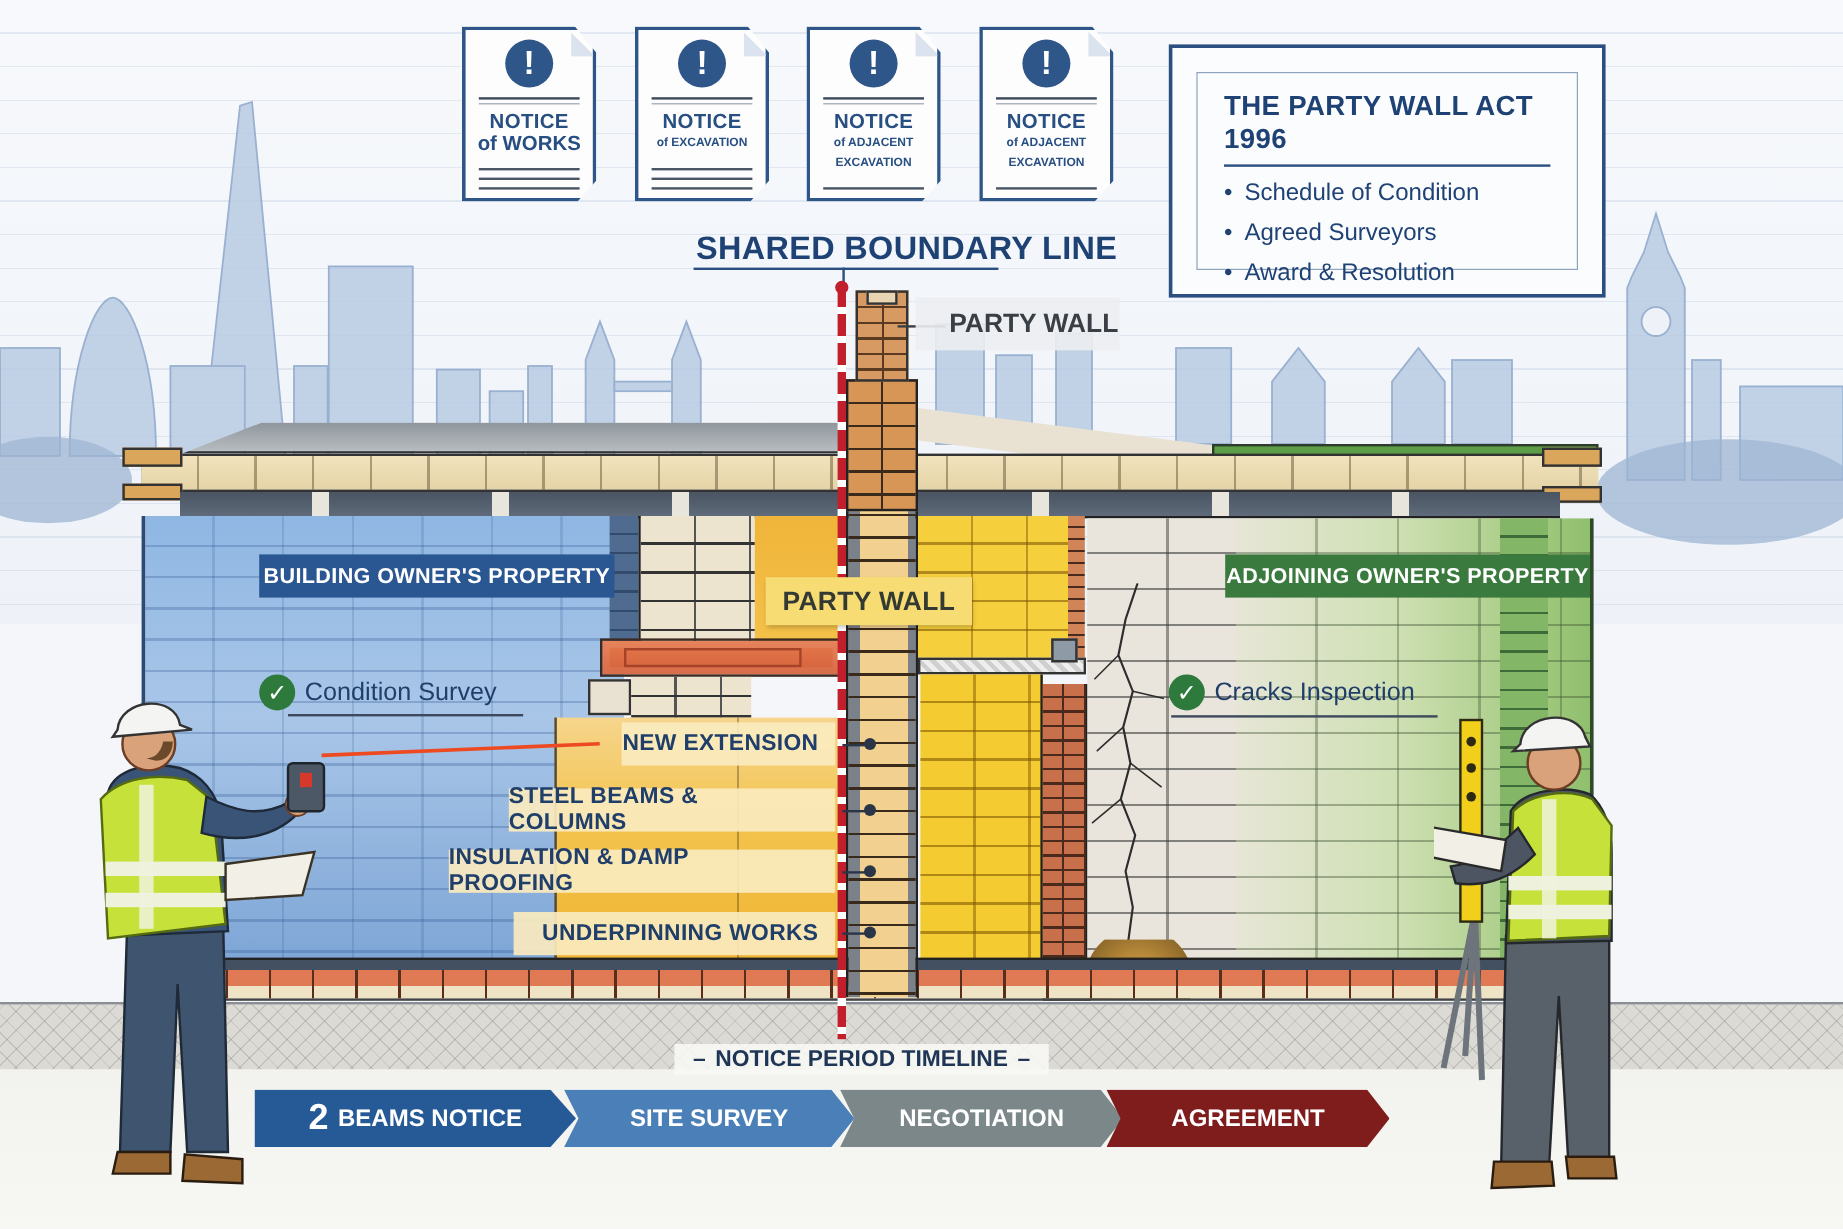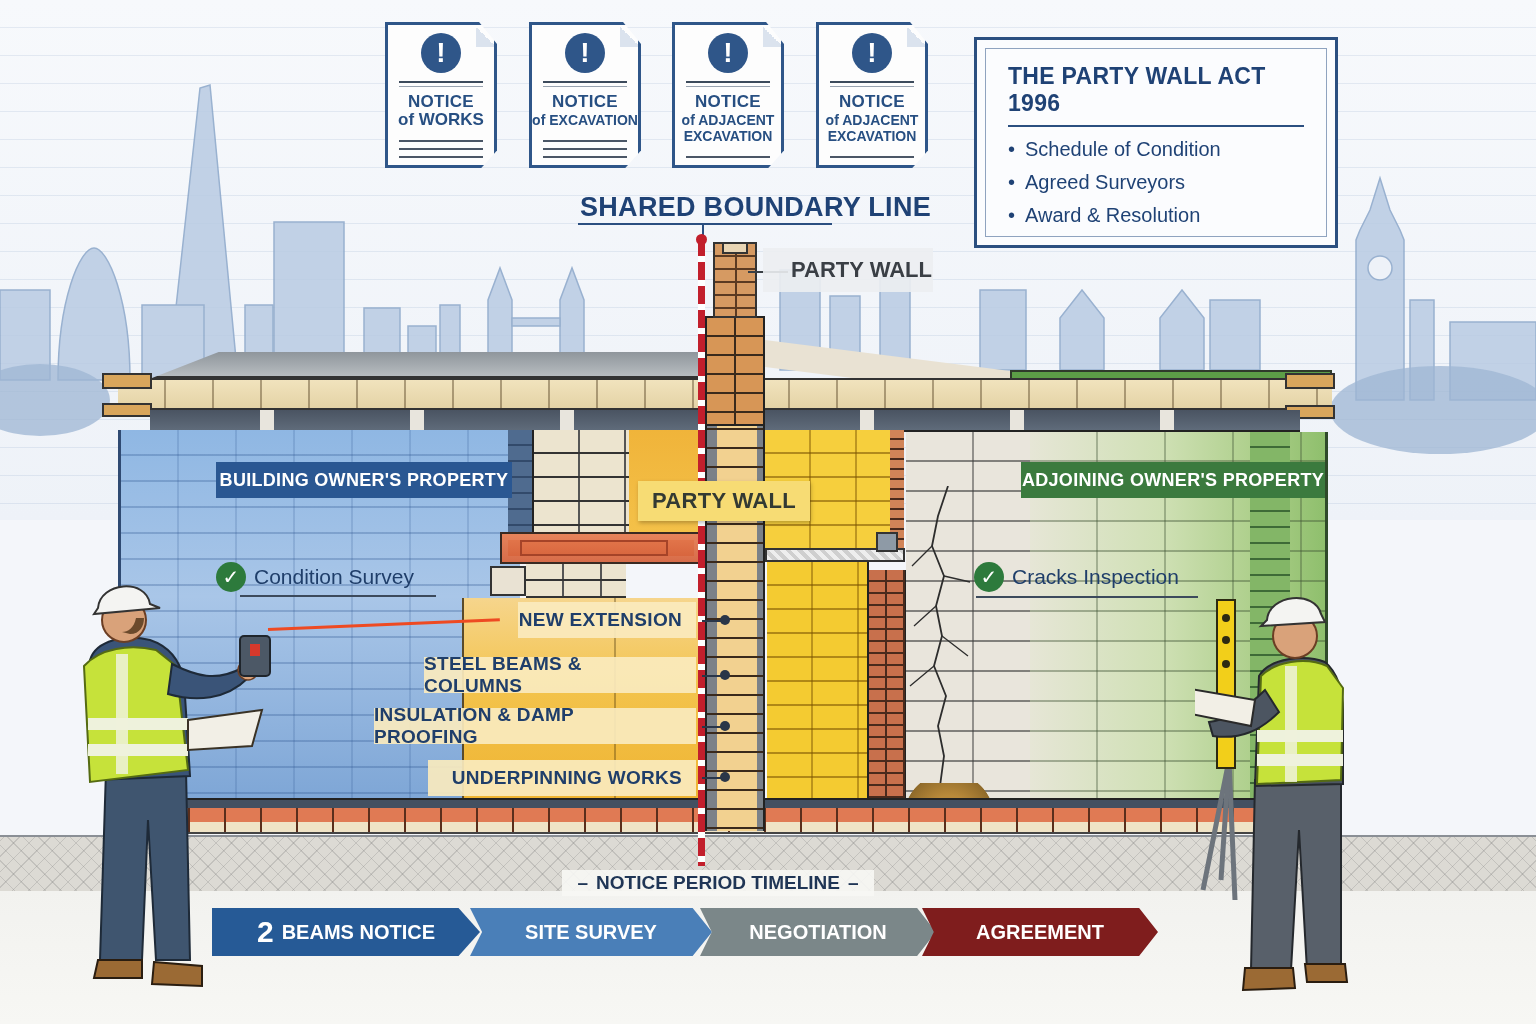--- a/index.html
+++ b/index.html
@@ -51,29 +51,29 @@
     background: linear-gradient(225deg, transparent 50%, #dbe3ee 50%);
   }
   .notice .bang {
     width: 40px; height: 40px; border-radius: 50%;
     background: #2f5689; color: #fff; font-weight: 700; font-size: 28px;
     display: flex; align-items: center; justify-content: center;
   }
   .notice .rule { width: 84px; height: 2px; background: #3d4b5c; margin-top: 8px; }
   .notice .rule.thin { height: 1px; background: #98a3b0; margin-top: 3px; }
   .notice .t1 { font-weight: 700; font-size: 17px; color: #274f82; margin-top: 5px; letter-spacing: 0.3px; }
-  .notice .t2 { font-weight: 700; font-size: 14px; color: #274f82; line-height: 16px; text-align: center; }
+  .notice .t2 { font-weight: 700; font-size: 10px; color: #274f82; line-height: 16px; text-align: center; }
   .notice .t2.big { font-size: 17px; }
   .notice .lines { margin-top: 6px; }
   .notice .lines div { width: 84px; height: 2px; background: #4a5666; margin-top: 6px; }
 
   
   .actbox {
     left: 974px; top: 37px; width: 364px; height: 211px;
-    border: 3px solid #2b4f80; background: #fbfcfe; padding: 8px;
+    border: 3px solid #2b4f80; background: #fbfcfe; padding: 20px;
   }
   .actbox-inner { border: 1px solid #8fa3bf; width: 100%; height: 100%; padding: 14px 22px; }
   .act-title { font-weight: 700; font-size: 23px; color: #1f4275; letter-spacing: 0.3px; }
   .act-rule { height: 2px; background: #2b4f80; margin: 8px 0 6px; }
   .act-list { list-style: none; }
   .act-list li { font-size: 20px; color: #1f4275; line-height: 33px; }
   .act-list li::before { content: "•"; margin-right: 10px; }
 
   
   .boundary-label { left: 580px; top: 192px; font-weight: 700; font-size: 27px; color: #1f4275; letter-spacing: 0.3px; }

